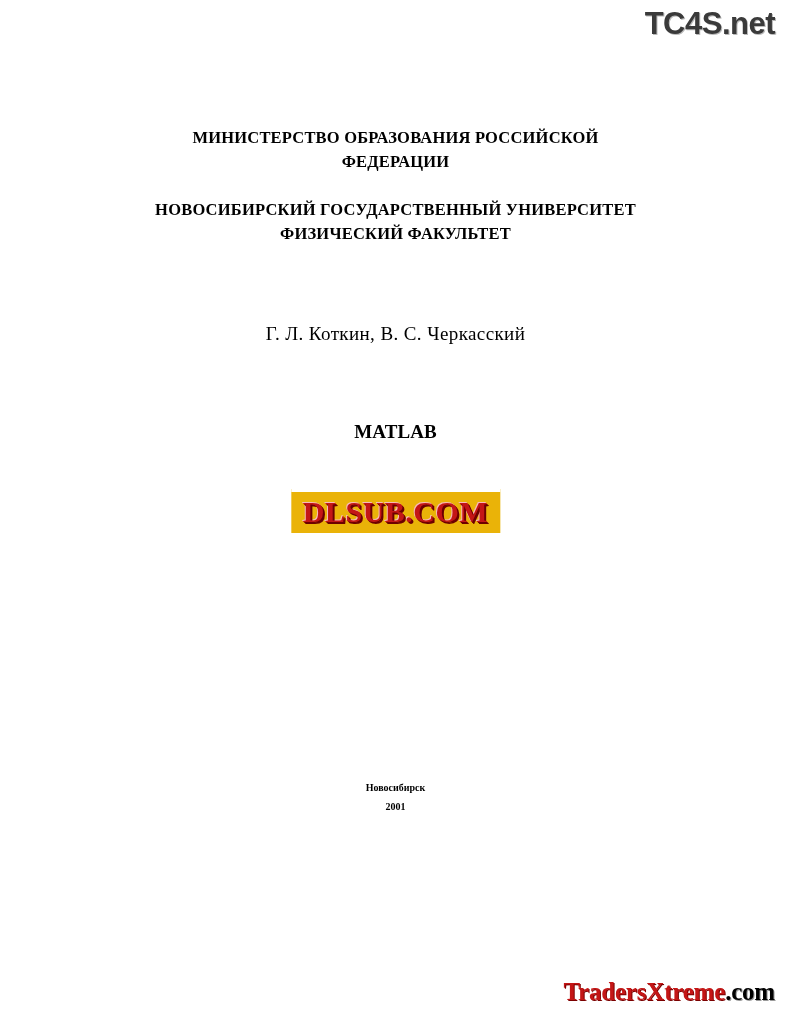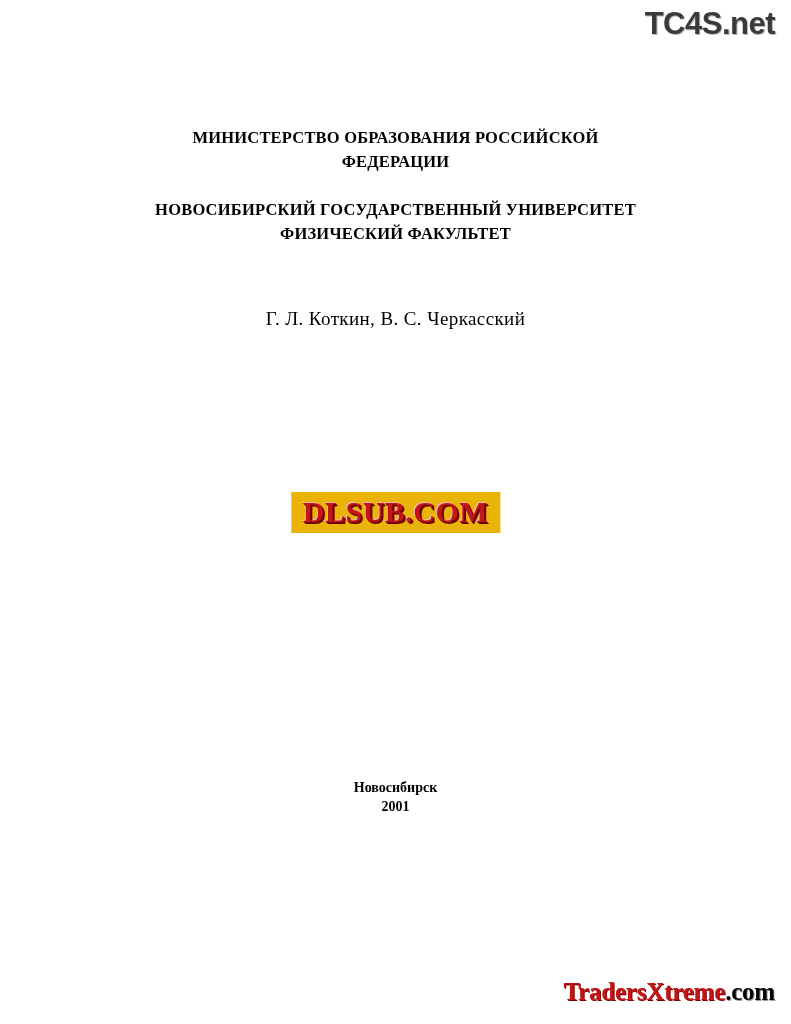--- a/index.html
+++ b/index.html
@@ -53,21 +53,21 @@
     display: block;
   }
   .institution .spacer {
     display: block;
     height: 24px;
   }
 
   
   .authors {
     position: absolute;
-    top: 308px;
+    top: 323px;
     left: 0;
     width: 100%;
     text-align: center;
     font-family: "Liberation Serif", serif;
     font-size: 19px;
     letter-spacing: 0.4px;
   }
 
   
   .title {
@@ -107,21 +107,21 @@
 
   
   .imprint {
     position: absolute;
     top: 778px;
     left: 0;
     width: 100%;
     text-align: center;
     font-family: "Liberation Serif", serif;
     font-weight: bold;
-    font-size: 14px;
+    font-size: 10px;
     line-height: 19px;
   }
   .imprint .line { display: block; }
 
   
   .watermark-bottom {
     position: absolute;
     bottom: 18px;
     right: 16px;
     font-family: "Liberation Serif", serif;
@@ -147,20 +147,21 @@
     <span class="line">МИНИСТЕРСТВО ОБРАЗОВАНИЯ РОССИЙСКОЙ</span>
     <span class="line">ФЕДЕРАЦИИ</span>
     <span class="spacer"></span>
     <span class="line">НОВОСИБИРСКИЙ ГОСУДАРСТВЕННЫЙ УНИВЕРСИТЕТ</span>
     <span class="line">ФИЗИЧЕСКИЙ ФАКУЛЬТЕТ</span>
   </div>
 
   <div class="authors">Г. Л. Коткин, В. С. Черкасский</div>
 
   <div class="title">
+    <span class="line">MATLAB</span>
   </div>
 
   <div class="stamp">DLSUB.COM</div>
 
   <div class="imprint">
     <span class="line">Новосибирск</span>
     <span class="line">2001</span>
   </div>
 
   <div class="watermark-bottom">

